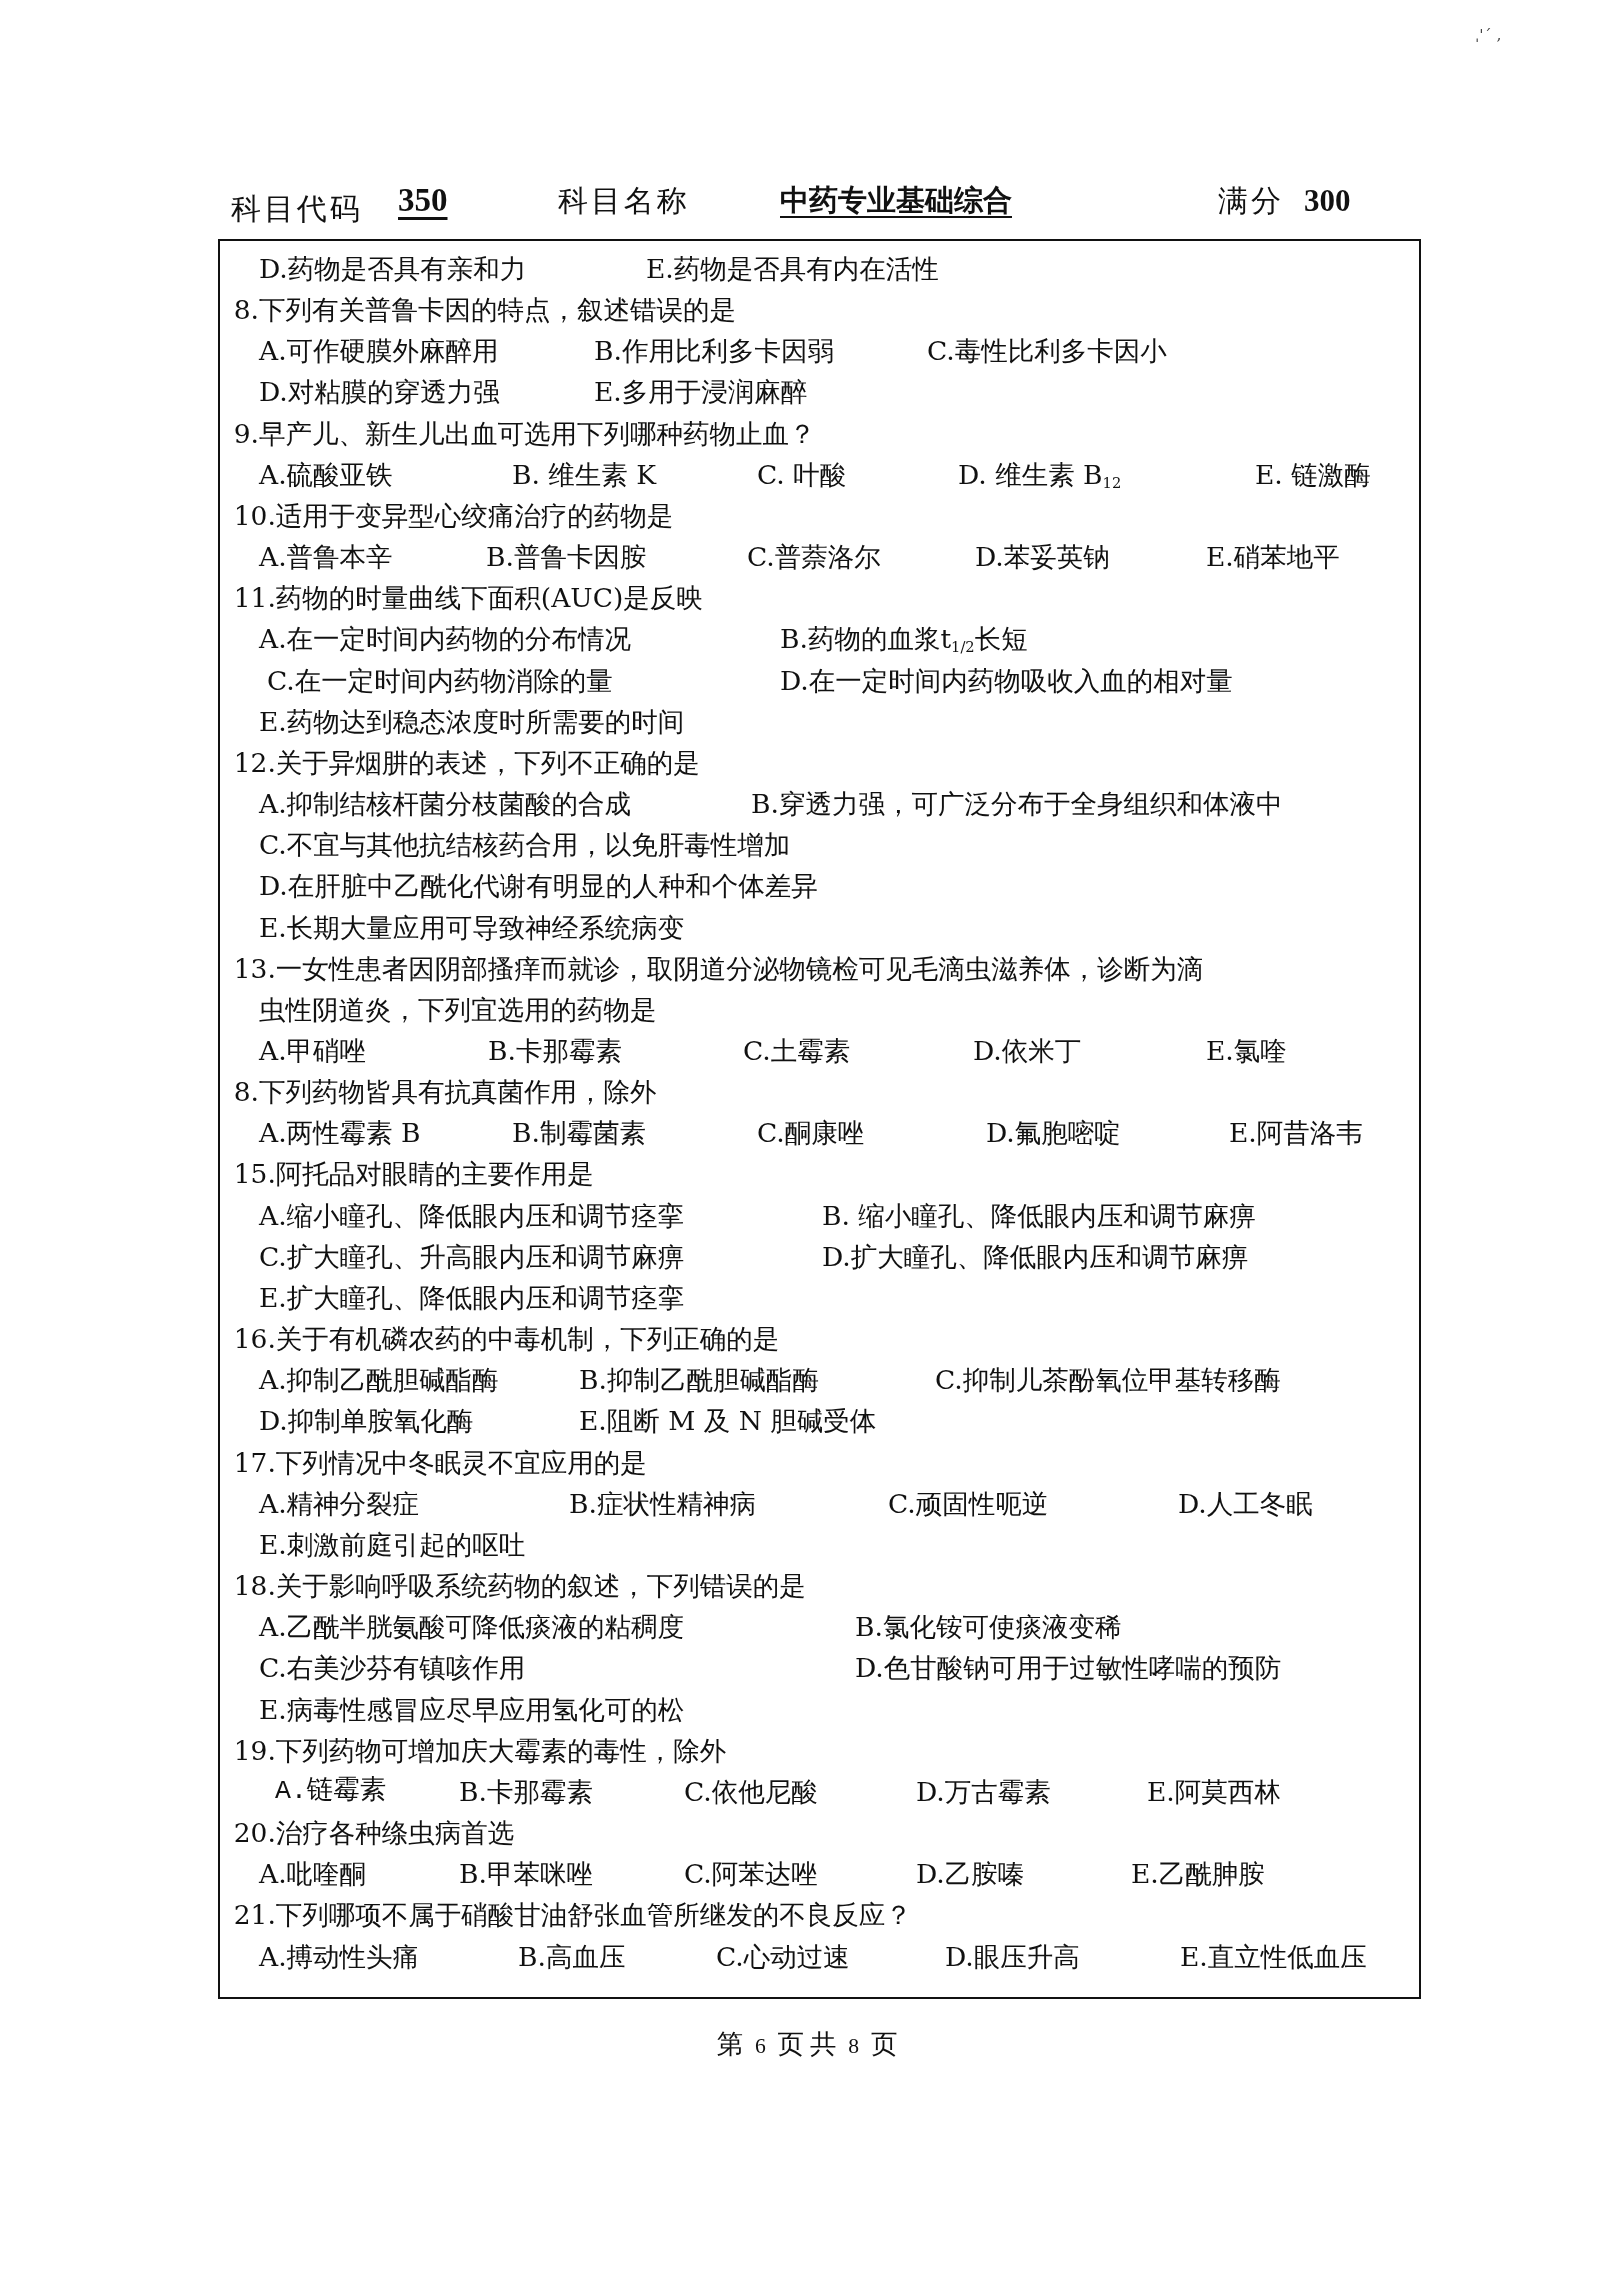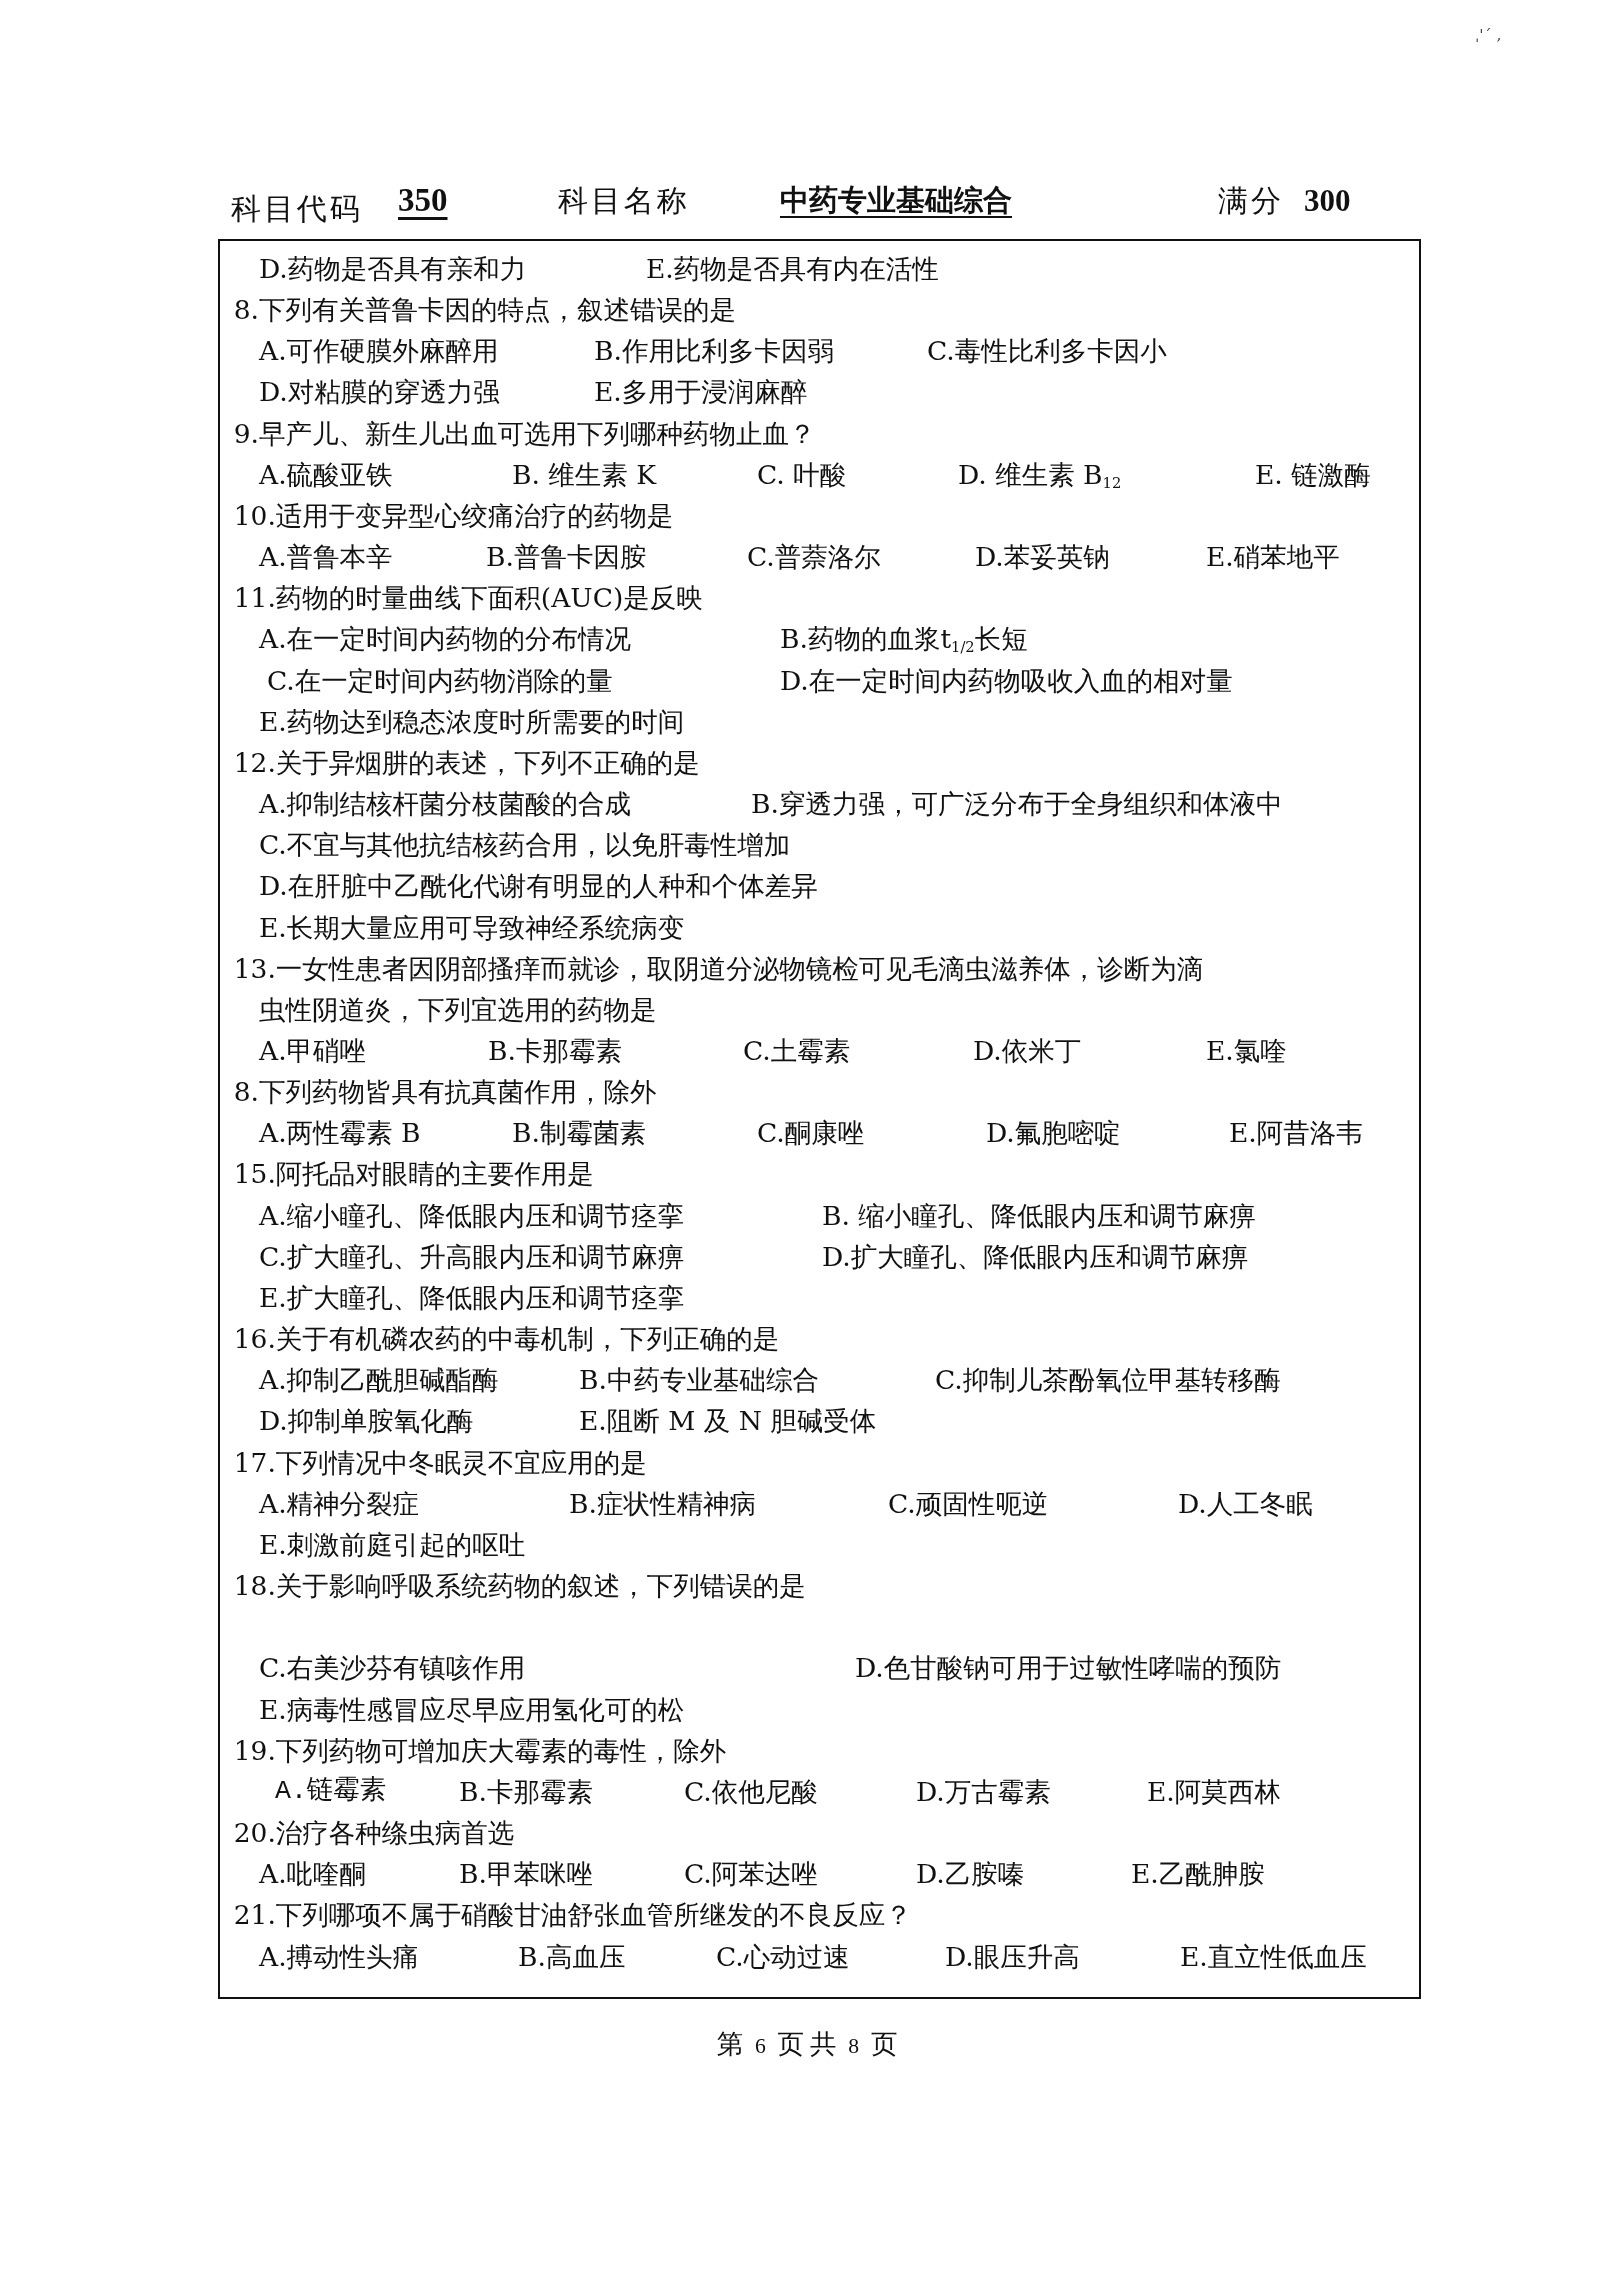--- a/index.html
+++ b/index.html
@@ -138,38 +138,42 @@
     <div class="line opt-row" style="top: 996px; width: 1157px;">
       <span class="opt" style="left: 0px;"><span>C.扩大瞳孔、升高眼内压和调节麻痹</span></span>
       <span class="opt" style="left: 563px;"><span>D.扩大瞳孔、降低眼内压和调节麻痹</span></span>
     </div>
     <div class="line opt-row" style="top: 1037px; width: 1157px;">
       <span class="opt" style="left: 0px;"><span>E.扩大瞳孔、降低眼内压和调节痉挛</span></span>
     </div>
     <div class="line q" style="top: 1078px;">16.关于有机磷农药的中毒机制，下列正确的是</div>
     <div class="line opt-row" style="top: 1119px; width: 1157px;">
       <span class="opt" style="left: 0px;"><span>A.抑制乙酰胆碱酯酶</span></span>
-      <span class="opt" style="left: 320px;"><span>B.中药专业基础综合</span></span>
+      <span class="opt" style="left: 320px;"><span>B.抑制乙酰胆碱酯酶</span></span>
       <span class="opt" style="left: 676px;"><span>C.抑制儿茶酚氧位甲基转移酶</span></span>
     </div>
     <div class="line opt-row" style="top: 1160px; width: 1157px;">
       <span class="opt" style="left: 0px;"><span>D.抑制单胺氧化酶</span></span>
       <span class="opt" style="left: 320px;"><span>E.阻断 M 及 N 胆碱受体</span></span>
     </div>
     <div class="line q" style="top: 1202px;">17.下列情况中冬眠灵不宜应用的是</div>
     <div class="line opt-row" style="top: 1243px; width: 1157px;">
       <span class="opt" style="left: 0px;"><span>A.精神分裂症</span></span>
       <span class="opt" style="left: 310px;"><span>B.症状性精神病</span></span>
       <span class="opt" style="left: 629px;"><span>C.顽固性呃逆</span></span>
       <span class="opt" style="left: 919px;"><span>D.人工冬眠</span></span>
     </div>
     <div class="line opt-row" style="top: 1284px; width: 1157px;">
       <span class="opt" style="left: 0px;"><span>E.刺激前庭引起的呕吐</span></span>
     </div>
     <div class="line q" style="top: 1325px;">18.关于影响呼吸系统药物的叙述，下列错误的是</div>
+    <div class="line opt-row" style="top: 1366px; width: 1157px;">
+      <span class="opt" style="left: 0px;"><span>A.乙酰半胱氨酸可降低痰液的粘稠度</span></span>
+      <span class="opt" style="left: 596px;"><span>B.氯化铵可使痰液变稀</span></span>
+    </div>
     <div class="line opt-row" style="top: 1407px; width: 1157px;">
       <span class="opt" style="left: 0px;"><span>C.右美沙芬有镇咳作用</span></span>
       <span class="opt" style="left: 596px;"><span>D.色甘酸钠可用于过敏性哮喘的预防</span></span>
     </div>
     <div class="line opt-row" style="top: 1449px; width: 1157px;">
       <span class="opt" style="left: 0px;"><span>E.病毒性感冒应尽早应用氢化可的松</span></span>
     </div>
     <div class="line q" style="top: 1490px;">19.下列药物可增加庆大霉素的毒性，除外</div>
     <div class="line opt-row" style="top: 1531px; width: 1157px;">
       <span class="opt" style="left: 16px; font-family: Liberation Mono, monospace;"><span>A.链霉素</span></span>

